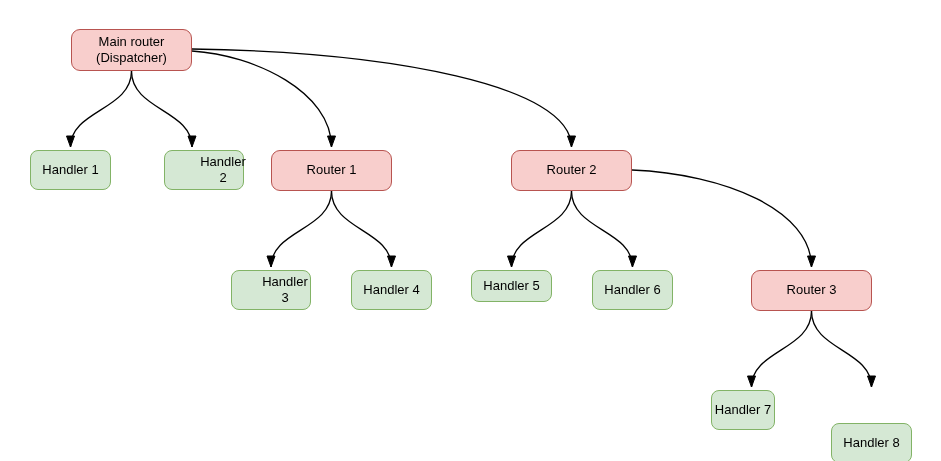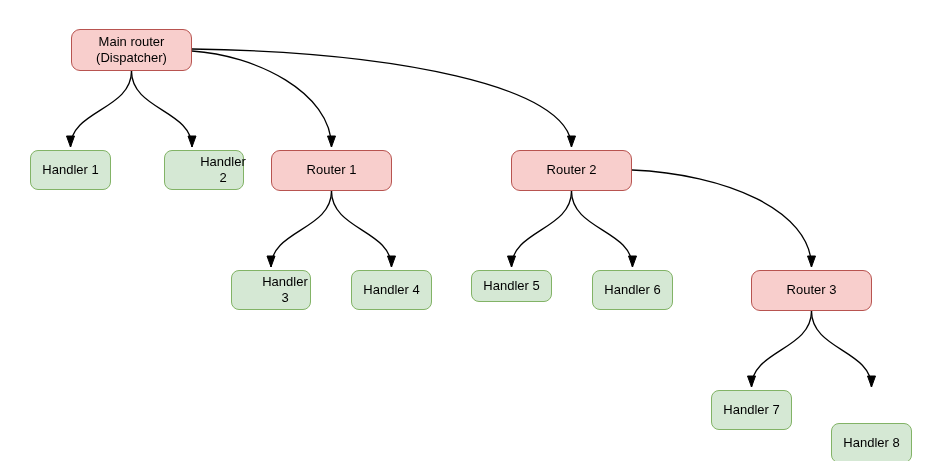--- a/index.html
+++ b/index.html
@@ -120,21 +120,21 @@
   </div>
 
   <div class="node handler" style="left:592px; top:270px; width:81px; height:40px;">
     <span class="label">Handler 6</span>
   </div>
 
   <div class="node router" style="left:751px; top:270px; width:121px; height:41px;">
     <span class="label">Router 3</span>
   </div>
 
-  <div class="node handler" style="left:711px; top:390px; width:81px; height:40px;">
+  <div class="node handler" style="left:711px; top:390px; width:64px; height:40px;">
     <span class="label">Handler 7</span>
   </div>
 
   <div class="node handler" style="left:831px; top:390px; width:81px; height:40px;margin-top:33px;">
     <span class="label">Handler 8</span>
   </div>
 
 </div>
 
 </body></html>

